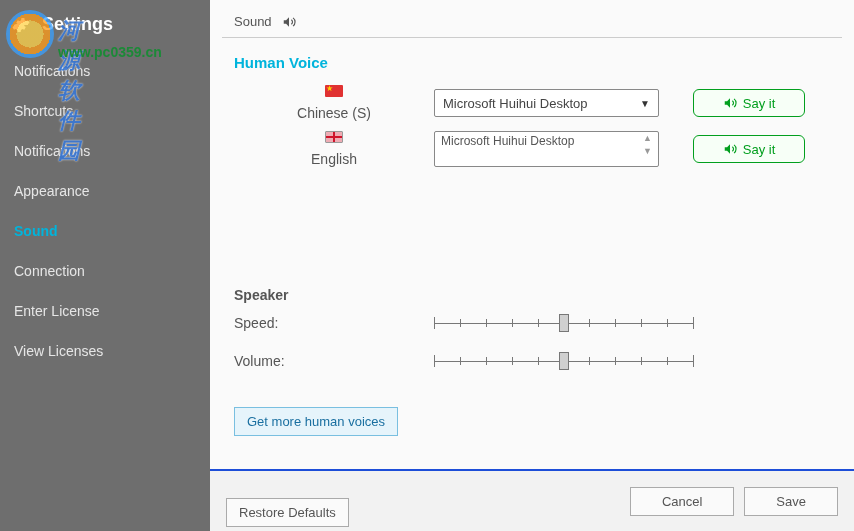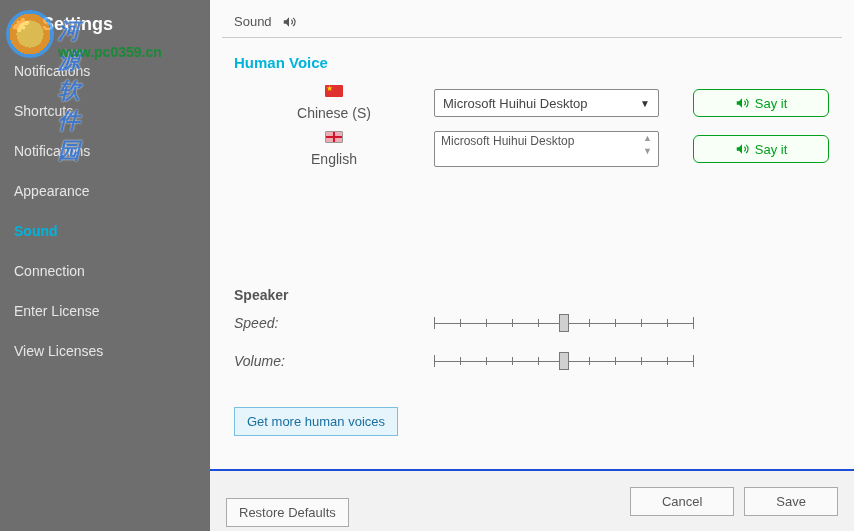--- a/index.html
+++ b/index.html
@@ -33,27 +33,27 @@
   .flag.gb::after{content:"";position:absolute;inset:0;background:
     linear-gradient(#cf142b,#cf142b) center/100% 2px no-repeat,
     linear-gradient(#cf142b,#cf142b) center/2px 100% no-repeat;}
 
   .select-wrap { width: 225px; }
   .select { width: 100%; height: 28px; border: 1px solid #888; background: #fff; display: flex; align-items: center; justify-content: space-between; padding: 0 8px; font-size: 13px; color: #444; cursor: pointer; border-radius: 2px; }
   .select .arrow-down { font-size: 10px; color: #333; }
   .listbox { width: 100%; height: 36px; border: 1px solid #888; background: #fff; font-size: 12px; padding: 2px 6px; color: #555; border-radius: 2px; display:flex; justify-content: space-between; align-items:flex-start;}
   .listbox .scroll-arrows { display:flex; flex-direction:column; gap:4px; font-size:9px; color:#999; line-height:1;}
 
-  .sayit-btn { margin-left: 34px; height: 28px; width: 136px; border: 1px solid #029f1e; background: #f7fff7; color: #029f1e; display: inline-flex; align-items: center; justify-content: center; gap: 6px; font-size: 13px; cursor: pointer; border-radius: 6px;}
+  .sayit-btn { margin-left: 34px; height: 28px; width: 112px; border: 1px solid #029f1e; background: #f7fff7; color: #029f1e; display: inline-flex; align-items: center; justify-content: center; gap: 6px; font-size: 13px; cursor: pointer; border-radius: 6px;}
   .sayit-btn svg { display: block; }
 
   .speaker-block { margin-top: 120px; }
   .speaker-title { color: #555; font-weight: 700; font-size: 14px; margin-bottom: 10px; margin-top: 32px; }
   .slider-row { display: flex; align-items: center; margin: 10px 0 18px 0; }
-  .slider-label { width: 200px; color: #555; font-size: 14px; font-style: italic; }
+  .slider-label { width: 200px; color: #555; font-size: 14px; }
   .slider { position: relative; width: 260px; height: 20px; }
   .slider-track { position: absolute; left: 0; right: 0; top: 50%; border-top: 1px solid #777; }
   .slider-ticks { position: absolute; inset: 0; display: flex; justify-content: space-between; align-items: center; }
   .slider-ticks span { width: 1px; height: 8px; background: #777; }
   .slider-ticks span:first-child,.slider-ticks span:last-child{height:12px;}
   .slider-thumb { position: absolute; top: 50%; width: 10px; height: 18px; background: #d0d0d0; border: 1px solid #777; transform: translate(-50%, -50%); }
 
   .get-more-btn { margin-top: 18px; padding: 6px 12px; border: 1px solid #79bfe0; background: #e6f4fb; color: #1a6fa0; font-size: 13px; cursor: pointer; }
 
   .footer { height: 62px; border-top: 2px solid #1d4ed8; background: #f2f2f2; display: flex; align-items: center; padding: 0 16px; }

